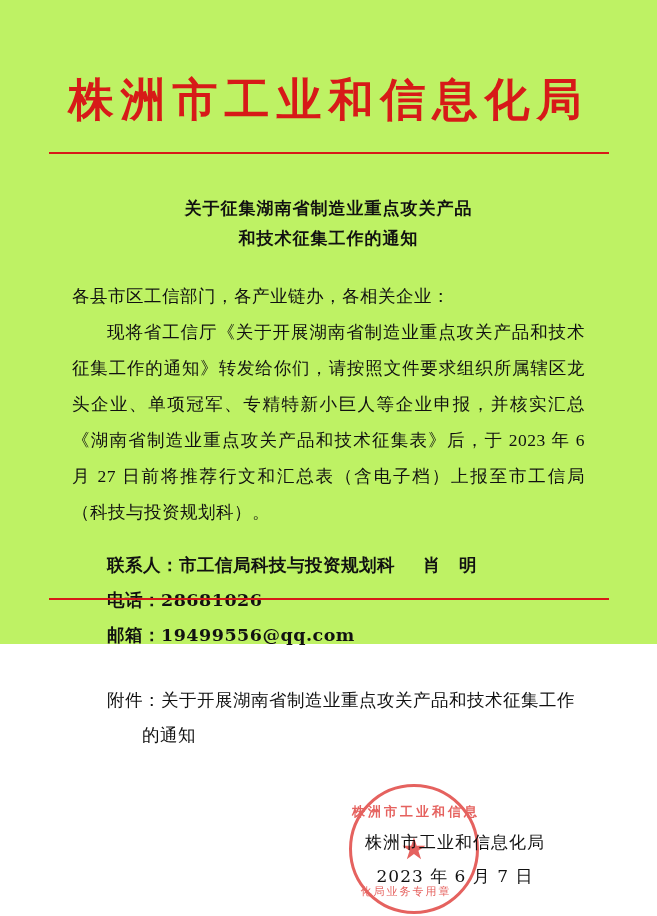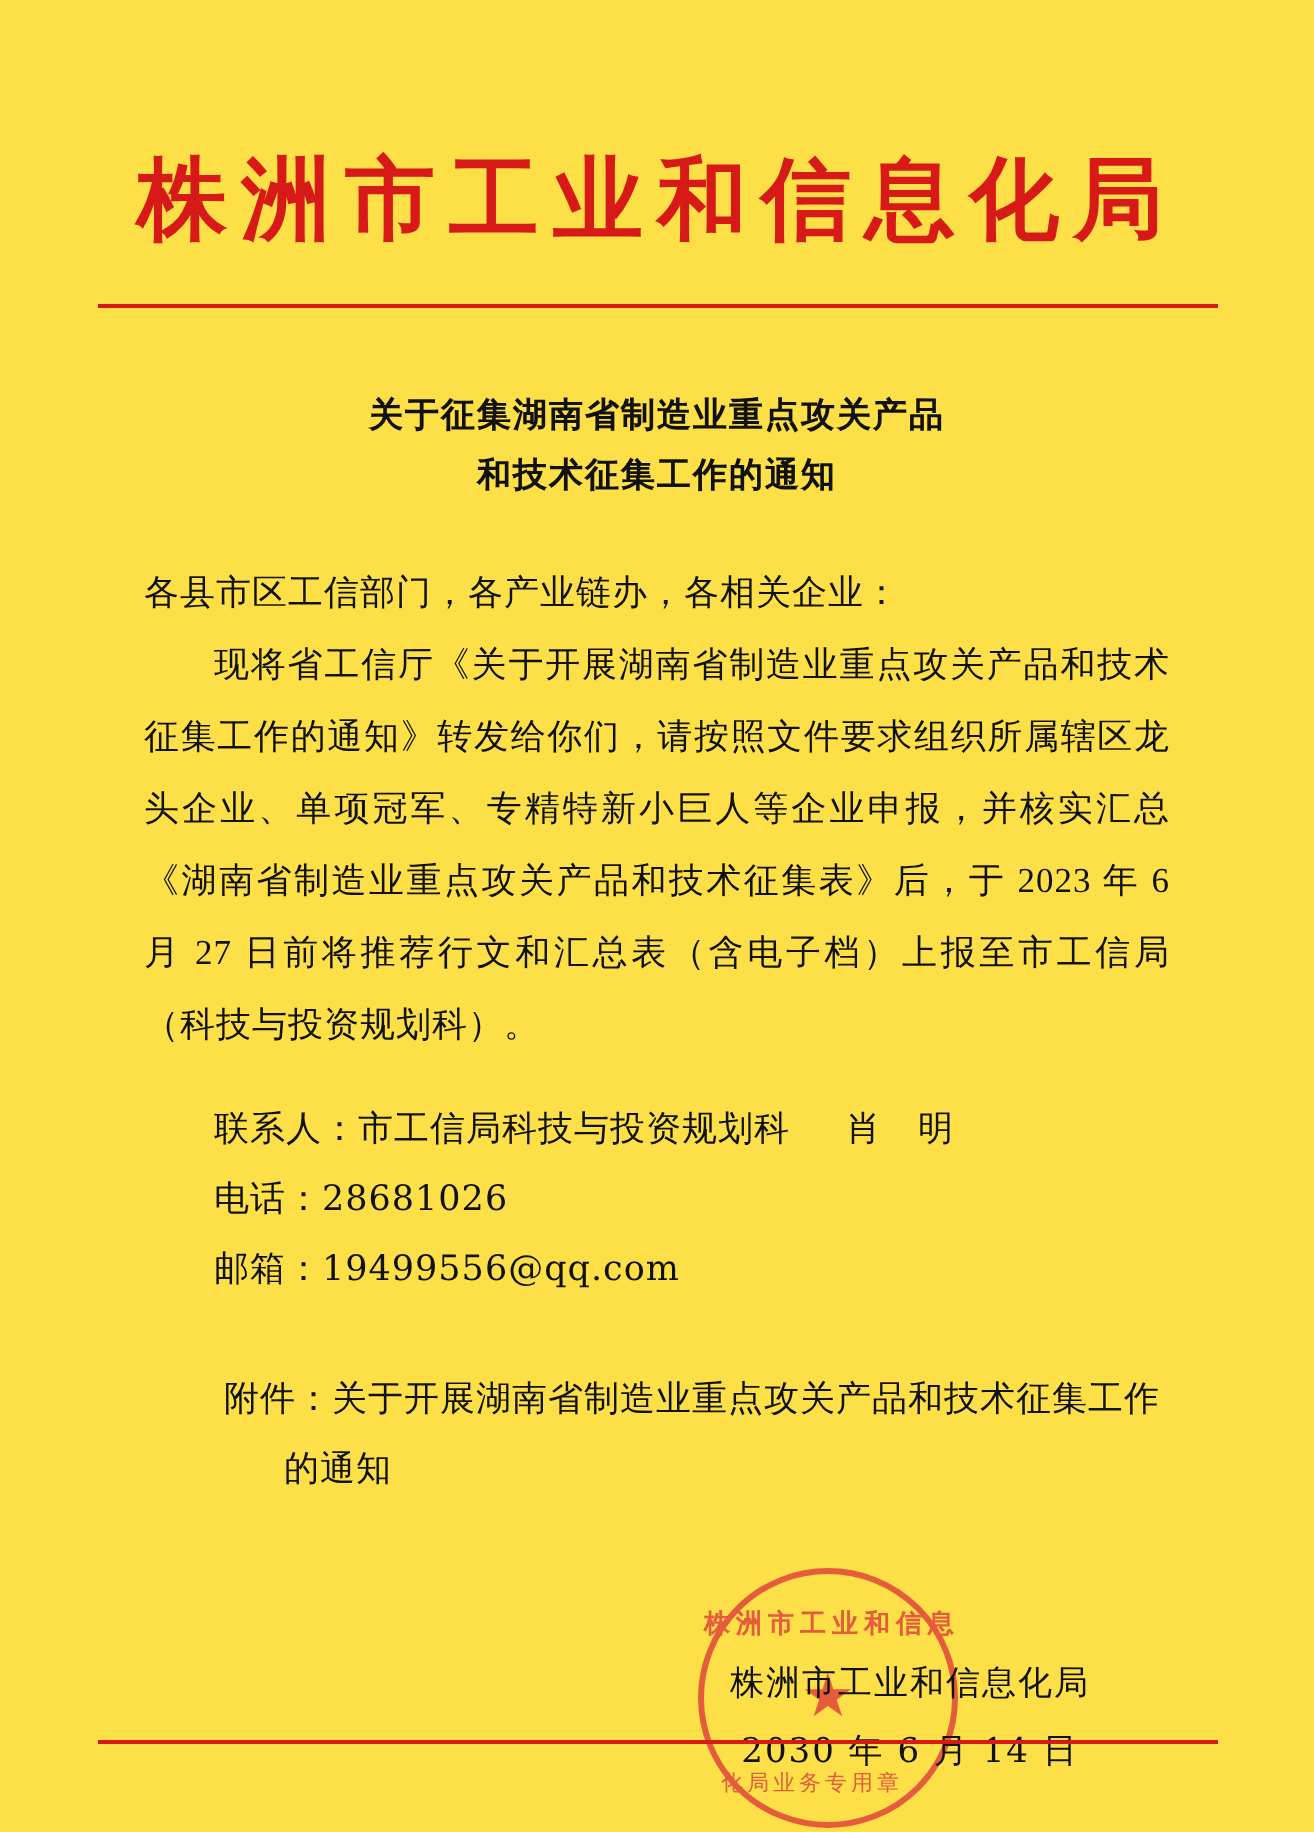--- a/index.html
+++ b/index.html
@@ -12,22 +12,22 @@
     height: 916px;
     font-family: "DejaVu Serif", "Liberation Serif", serif;
     color: #000000;
     position: relative;
     overflow: hidden;
   }
 
   .page {
     position: relative;
     width: 657px;
-    height: 916px;
-    background: #fde047;
+    height: 644px;
+    background: #bef264;
     box-sizing: border-box;
   }
 
   
   .masthead {
     text-align: center;
     padding-top: 74px;
   }
   .masthead-title {
     color: #d71a18;
@@ -77,36 +77,36 @@
 
   .contact-block {
     margin: 18px 72px 0 72px;
     font-size: 17.5px;
     line-height: 2.0;
     letter-spacing: 0.5px;
     color: #111;
   }
   .contact-line {
     text-indent: 2em;
+    font-weight: bold;
   }
   .contact-line .gap {
     display: inline-block;
     width: 1.6em;
   }
 
   .attachment-block {
     margin: 30px 72px 0 72px;
     font-size: 17.5px;
     line-height: 2.0;
     letter-spacing: 0.5px;
     color: #111;
   }
   .attachment-first {
     text-indent: 2em;
-    text-align: center;
   }
   .attachment-cont {
     text-indent: 4em;
   }
 
   
   .sign-area {
     position: relative;
     margin-top: 26px;
     height: 130px;
@@ -223,18 +223,18 @@
   <div class="sign-area">
     <div class="seal">
       <div class="seal-inner">
         <div class="seal-top-text">株洲市工业和信息</div>
         <div class="seal-star">★</div>
         <div class="seal-bottom-text">化局业务专用章</div>
       </div>
     </div>
     <div class="sign-lines">
       <div>株洲市工业和信息化局</div>
-      <div>2030 年 6 月 14 日</div>
+      <div>2023 年 6 月 7 日</div>
     </div>
   </div>
 
   <div class="footer-rule"></div>
 </div>
 
 </body></html>

